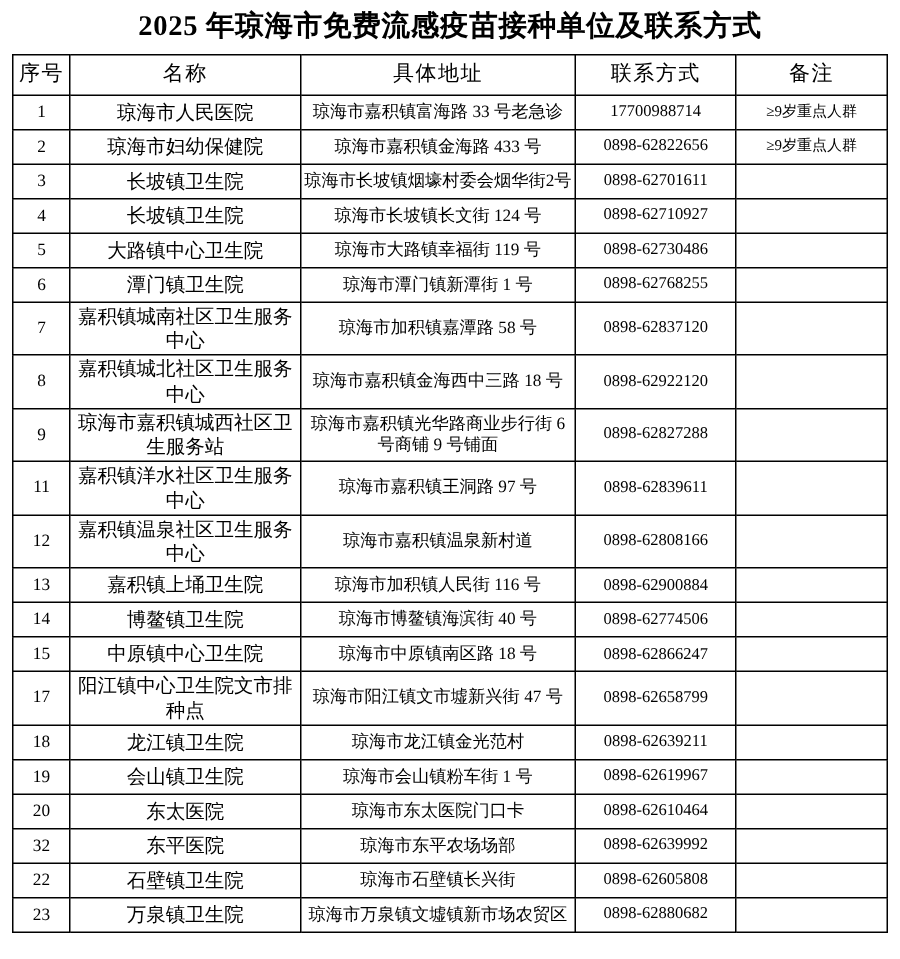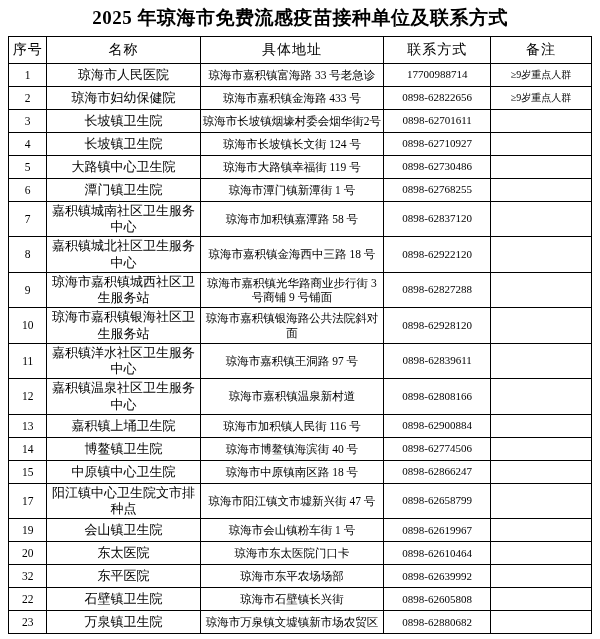--- a/index.html
+++ b/index.html
@@ -144,29 +144,22 @@
       <tr>
         <td class="cell-idx">8</td>
         <td class="cell-name">嘉积镇城北社区卫生服务中心</td>
         <td class="cell-addr">琼海市嘉积镇金海西中三路 18 号</td>
         <td class="cell-phone">0898-62922120</td>
         <td class="cell-note"></td>
       </tr>
       <tr style="height:32px">
         <td class="cell-idx">9</td>
         <td class="cell-name">琼海市嘉积镇城西社区卫生服务站</td>
-        <td class="cell-addr tall">琼海市嘉积镇光华路商业步行街 3 号商铺 9 号铺面</td>
+        <td class="cell-addr tall">琼海市嘉积镇光华路商业步行街 6 号商铺 9 号铺面</td>
         <td class="cell-phone">0898-62827288</td>
-        <td class="cell-note"></td>
-      </tr>
-      <tr>
-        <td class="cell-idx">10</td>
-        <td class="cell-name">琼海市嘉积镇银海社区卫生服务站</td>
-        <td class="cell-addr">琼海市嘉积镇银海路公共法院斜对面</td>
-        <td class="cell-phone">0898-62928120</td>
         <td class="cell-note"></td>
       </tr>
       <tr>
         <td class="cell-idx">11</td>
         <td class="cell-name">嘉积镇洋水社区卫生服务中心</td>
         <td class="cell-addr">琼海市嘉积镇王洞路 97 号</td>
         <td class="cell-phone">0898-62839611</td>
         <td class="cell-note"></td>
       </tr>
       <tr>
@@ -198,20 +191,27 @@
         <td class="cell-note"></td>
       </tr>
       <tr>
         <td class="cell-idx">17</td>
         <td class="cell-name">阳江镇中心卫生院文市排种点</td>
         <td class="cell-addr">琼海市阳江镇文市墟新兴街 47 号</td>
         <td class="cell-phone">0898-62658799</td>
         <td class="cell-note"></td>
       </tr>
       <tr>
+        <td class="cell-idx">18</td>
+        <td class="cell-name">龙江镇卫生院</td>
+        <td class="cell-addr">琼海市龙江镇金光范村</td>
+        <td class="cell-phone">0898-62639211</td>
+        <td class="cell-note"></td>
+      </tr>
+      <tr>
         <td class="cell-idx">19</td>
         <td class="cell-name">会山镇卫生院</td>
         <td class="cell-addr">琼海市会山镇粉车街 1 号</td>
         <td class="cell-phone">0898-62619967</td>
         <td class="cell-note"></td>
       </tr>
       <tr>
         <td class="cell-idx">20</td>
         <td class="cell-name">东太医院</td>
         <td class="cell-addr">琼海市东太医院门口卡</td>

